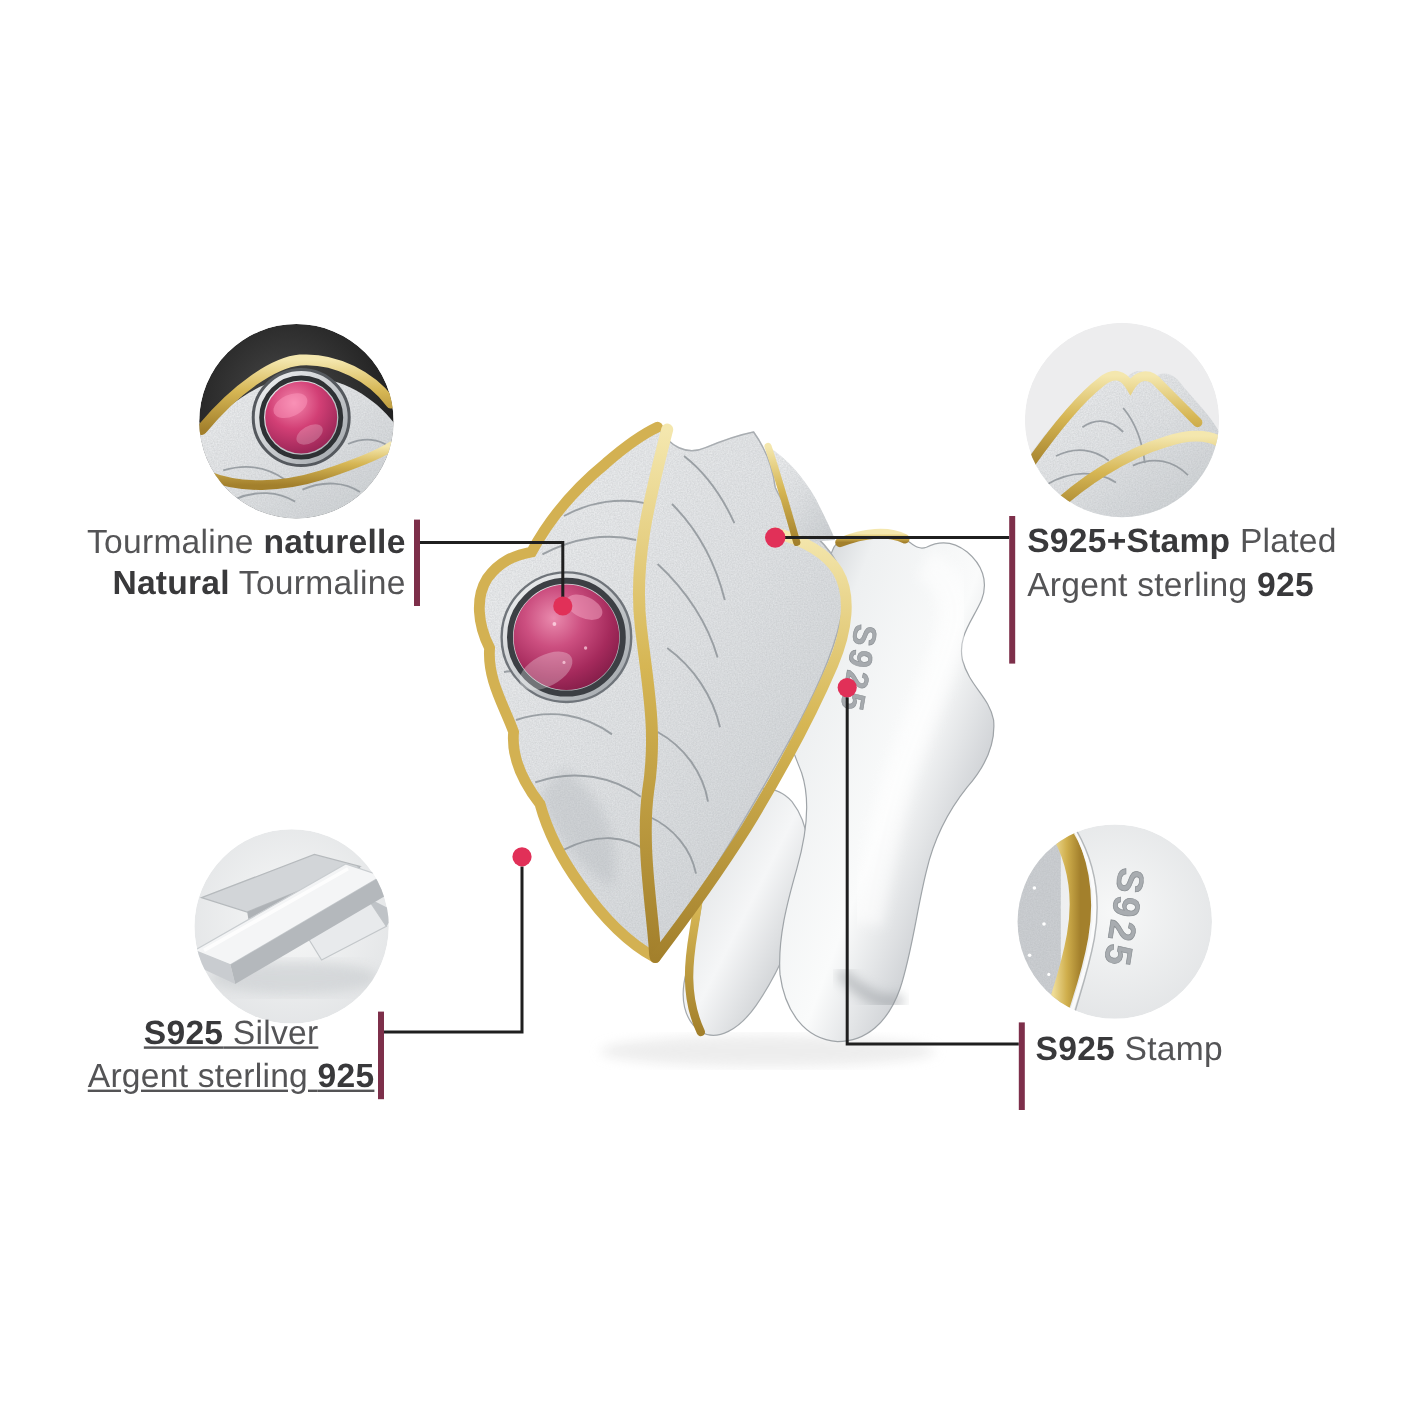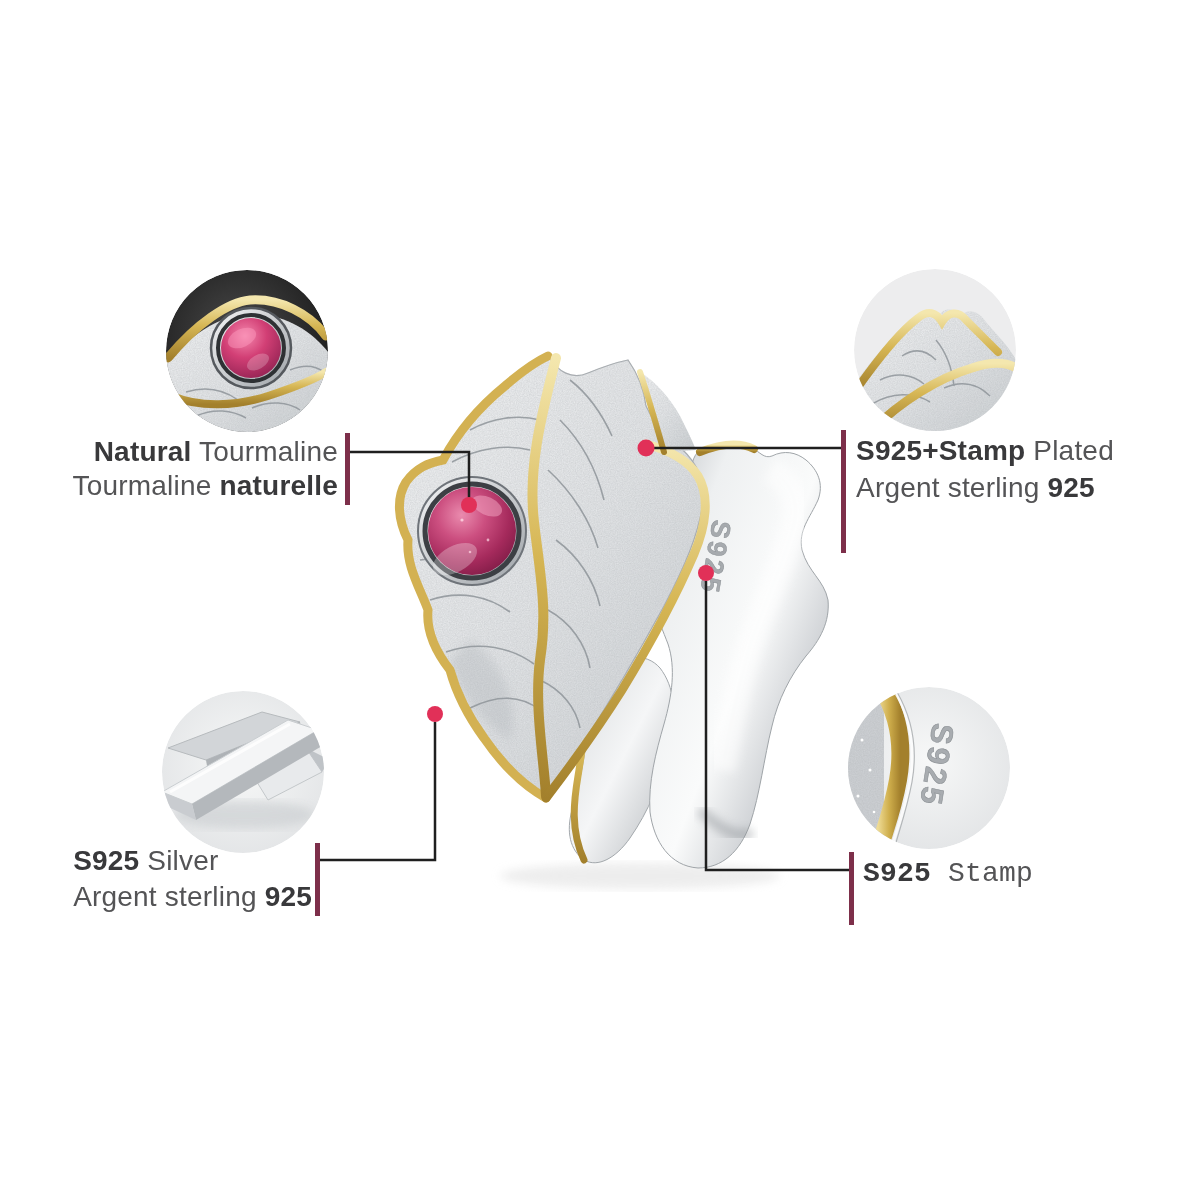--- a/index.html
+++ b/index.html
@@ -6,22 +6,22 @@
   body{
     width:1183px;height:1183px;background:#ffffff;position:relative;overflow:hidden;
     font-family:"Liberation Sans",sans-serif;
   }
   svg.canvas{position:absolute;left:0;top:0;z-index:1;}
   .label{position:absolute;z-index:3;font-size:28px;color:#545456;letter-spacing:.2px;}
   .label .line{white-space:nowrap;}
   .label .b{font-weight:700;color:#39393b;}
   .tl{top:435px;right:845px;text-align:right;line-height:34px;}
   .tr{top:432px;left:856px;text-align:left;line-height:37px;}
-  .bl{top:843px;right:871px;text-align:left;line-height:36px;}
-  .br{top:855px;left:863px;text-align:left;line-height:37px;font-family:Liberation Mono, monospace;}
+  .bl{top:843px;right:871px;text-align:center;line-height:36px;text-decoration:underline;}
+  .br{top:855px;left:863px;text-align:left;line-height:37px;}
 </style>
 </head>
 <body>
 
 <svg class="canvas" width="1183" height="1183" viewBox="0 0 1183 1183">
   <defs>
     <radialGradient id="stoneG" cx="38%" cy="32%" r="78%">
       <stop offset="0" stop-color="#ea8bae"></stop>
         <stop offset="0.35" stop-color="#cc4f80"></stop>
       <stop offset="0.7" stop-color="#a52a5c"></stop>
@@ -254,22 +254,22 @@
   </g>
   <g>
     <rect x="345" y="433" width="5" height="72" fill="#7d2f4a"></rect>
     <rect x="841" y="430" width="5" height="123" fill="#7d2f4a"></rect>
     <rect x="315" y="843" width="5" height="73" fill="#7d2f4a"></rect>
     <rect x="849" y="852" width="5" height="73" fill="#7d2f4a"></rect>
   </g>
 </svg>
 
 <div class="label tl">
+  <div class="line"><span>Tourmaline </span><span class="b">naturelle</span></div>
   <div class="line"><span class="b">Natural</span><span> Tourmaline</span></div>
-  <div class="line"><span>Tourmaline </span><span class="b">naturelle</span></div>
 </div>
 
 <div class="label tr">
   <div class="line"><span class="b">S925+Stamp</span><span> Plated</span></div>
   <div class="line"><span>Argent sterling </span><span class="b">925</span></div>
 </div>
 
 <div class="label bl">
   <div class="line"><span class="b">S925</span><span> Silver</span></div>
   <div class="line"><span>Argent sterling </span><span class="b">925</span></div>

